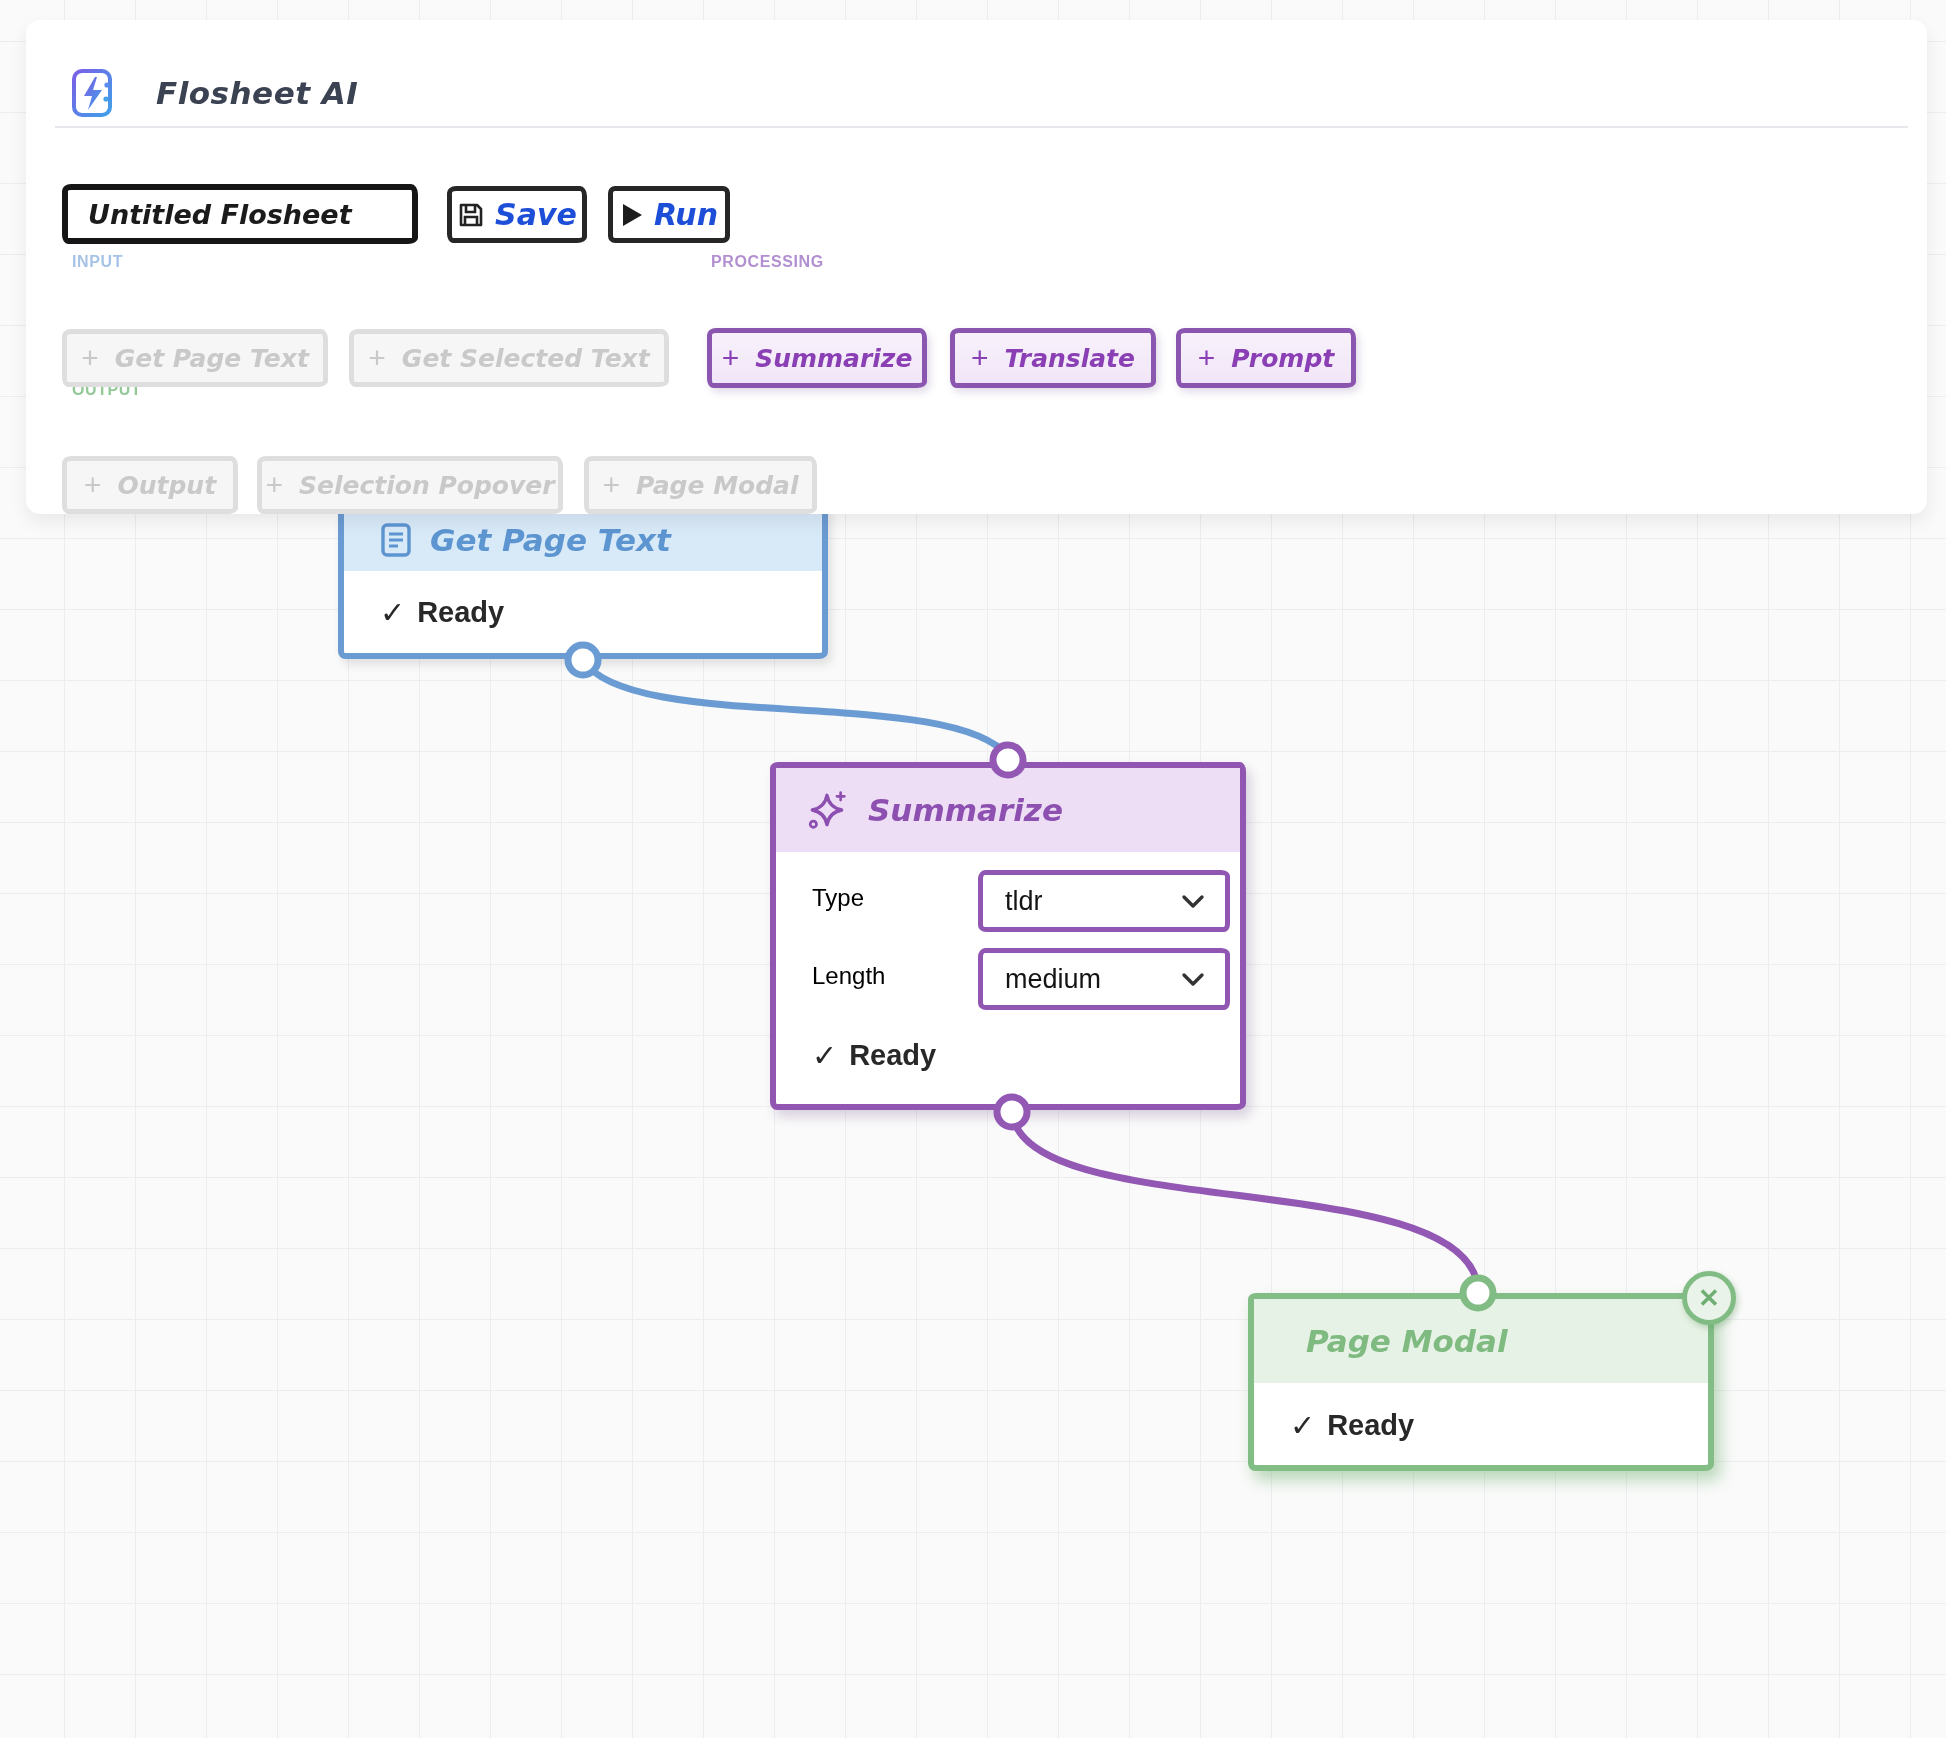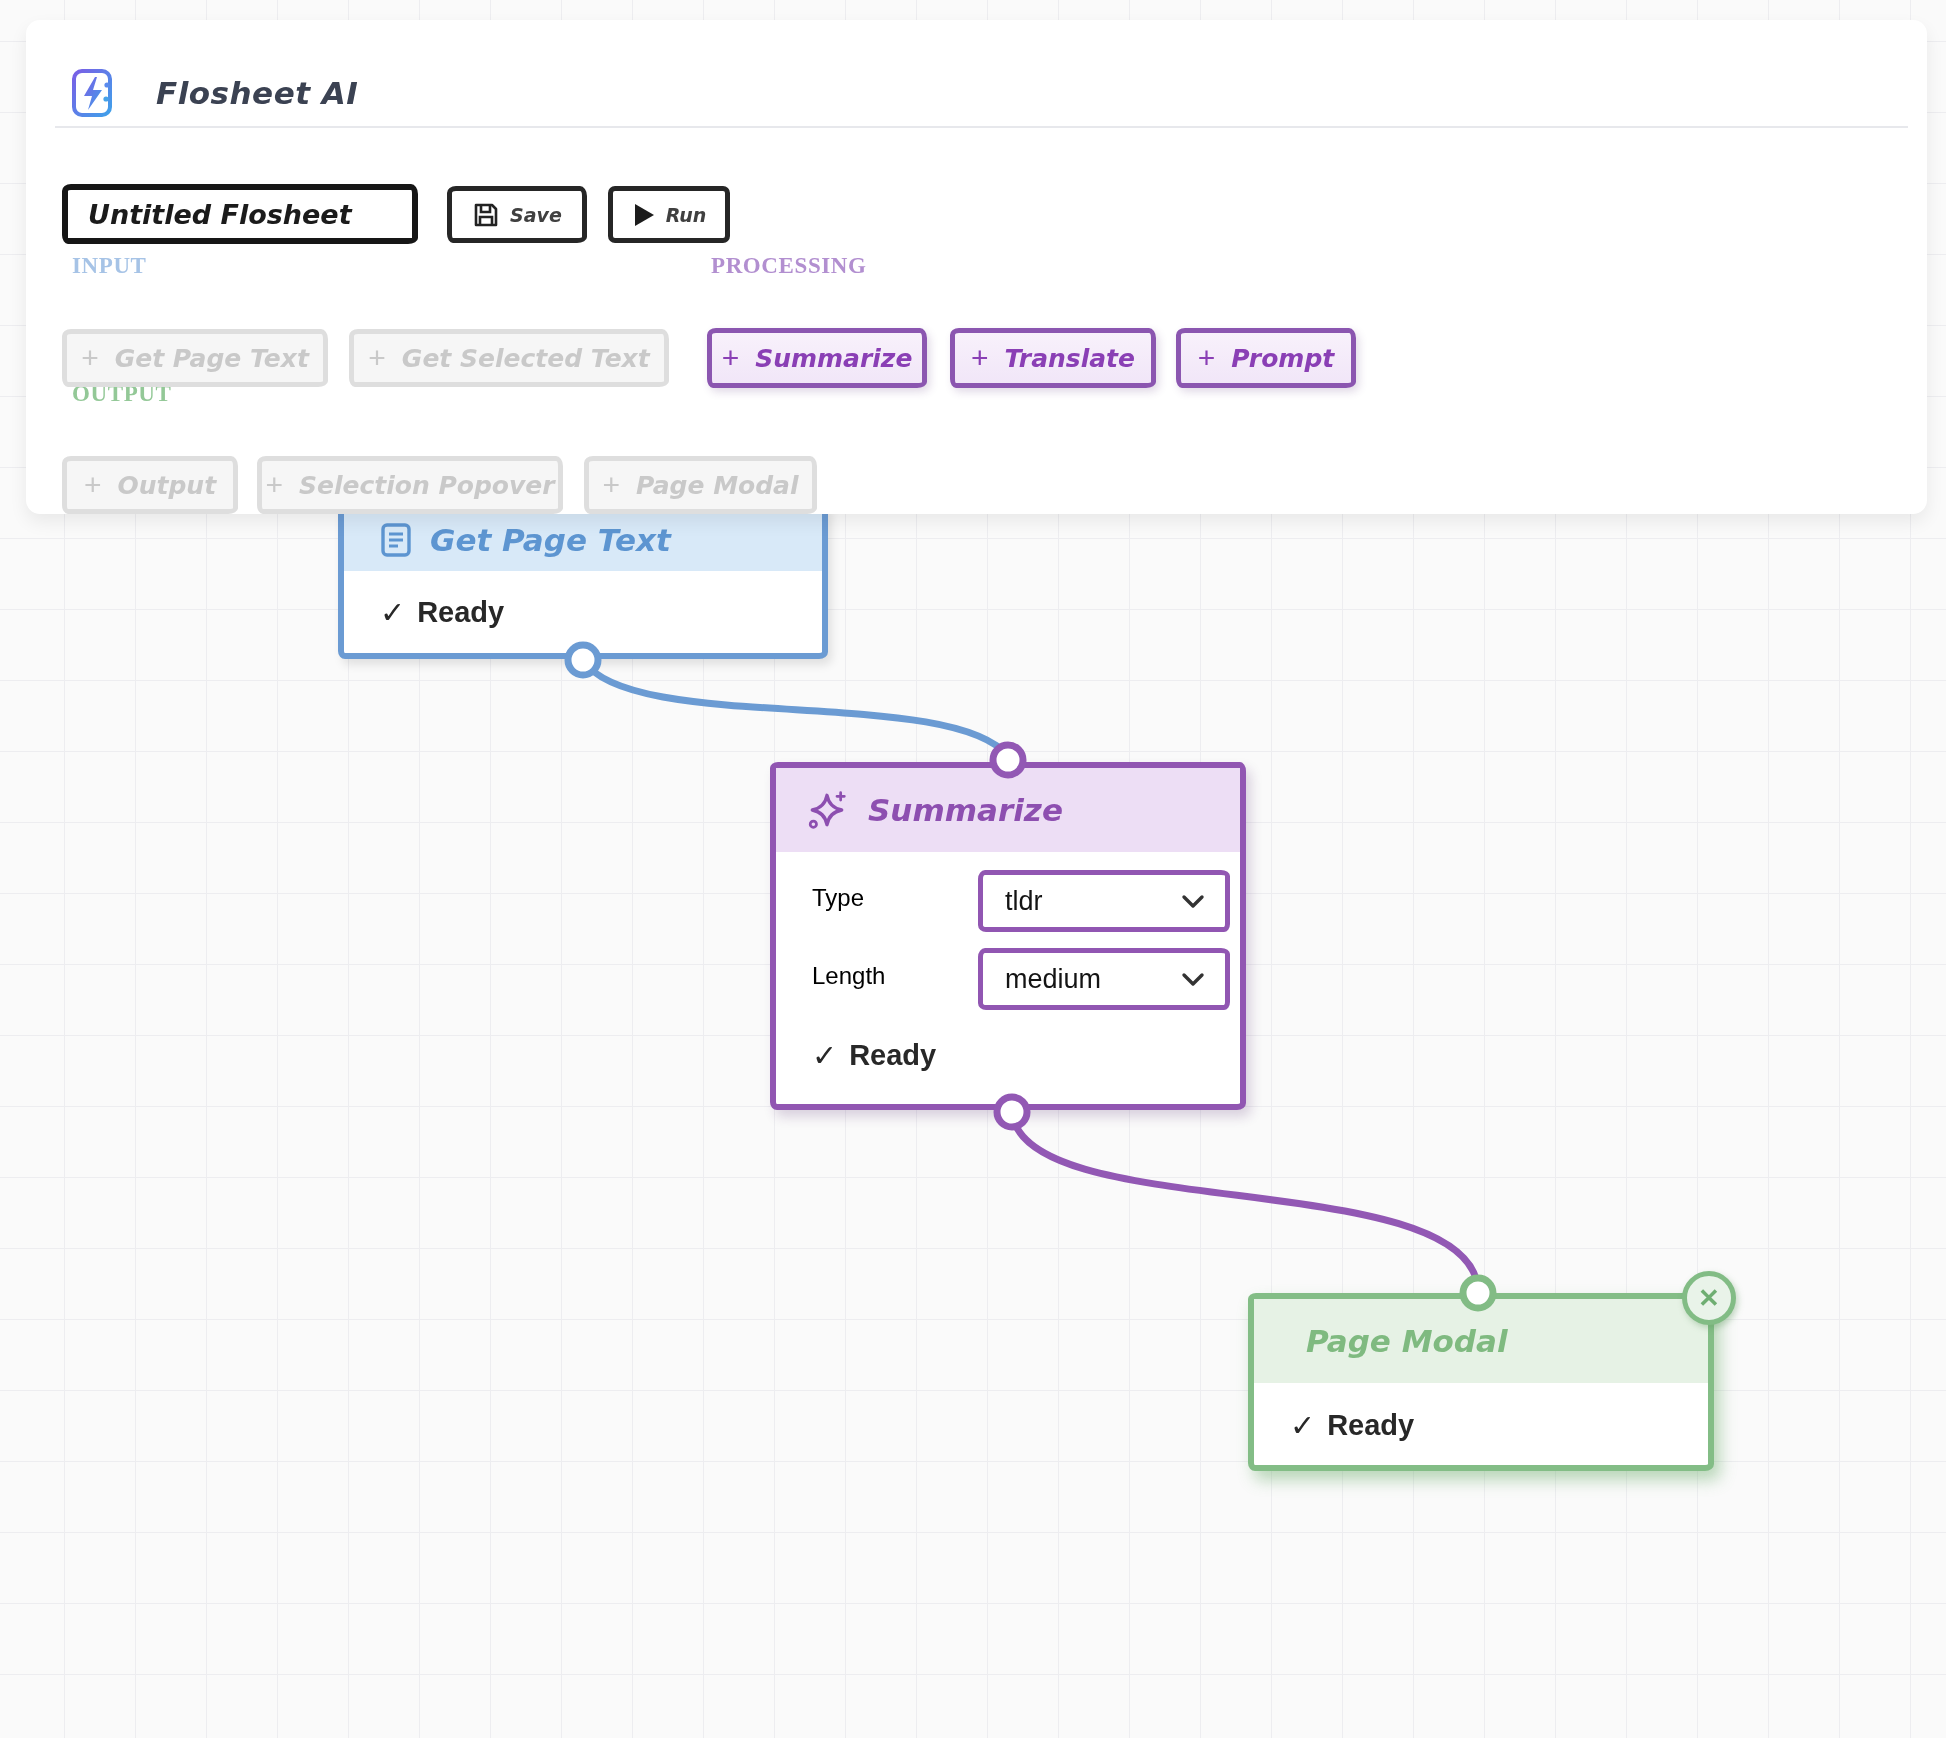--- a/index.html
+++ b/index.html
@@ -32,26 +32,26 @@
 
   .name-input {
     position:absolute; left:36px; top:132px; width:356px; height:60px;
     border:6px solid #161616; background:#fff; padding:0 20px;
     font-family:"DejaVu Sans",sans-serif; font-style:italic; font-weight:700;
     font-size:27px; color:#1b1b1b; outline:none;
   }
   .tool-btn {
     position:absolute; top:134px; height:57px; background:#fff;
     border:5px solid #262626; display:flex; align-items:center; justify-content:center;
-    gap:10px; font-size:19px; color:#404040; cursor:pointer;
+    gap:10px; font-size:30px; color:#1d4ed8; cursor:pointer;
   }
   .tool-btn.save { left:421px; width:140px; }
   .tool-btn.run  { left:582px; width:122px;border-radius:7px; }
 
-  .section-label { position:absolute; font-size:23px; font-weight:700; letter-spacing:0.6px;font-family:Liberation Serif, serif; }
+  .section-label { position:absolute; font-size:16px; font-weight:700; letter-spacing:0.6px; }
   .section-label.input  { left:46px;  top:233px; color:#a6c3e6; }
   .section-label.proc   { left:685px; top:233px; color:#b28fd0; }
   .section-label.output { left:46px;  top:361px; color:#93c897; }
 
   .pal-btn {
     position:absolute; height:58px; display:flex; align-items:center; justify-content:center;
     gap:16px; font-size:25px; cursor:pointer; background:#f6f6f6;
   }
   .pal-btn .plus { font-family:"Liberation Sans",sans-serif; font-style:normal; font-weight:400; font-size:30px; line-height:1; }
   .pal-btn.disabled { border:5px solid #dedede; color:#c9c9c9; background:#f6f6f6; cursor:default; }

